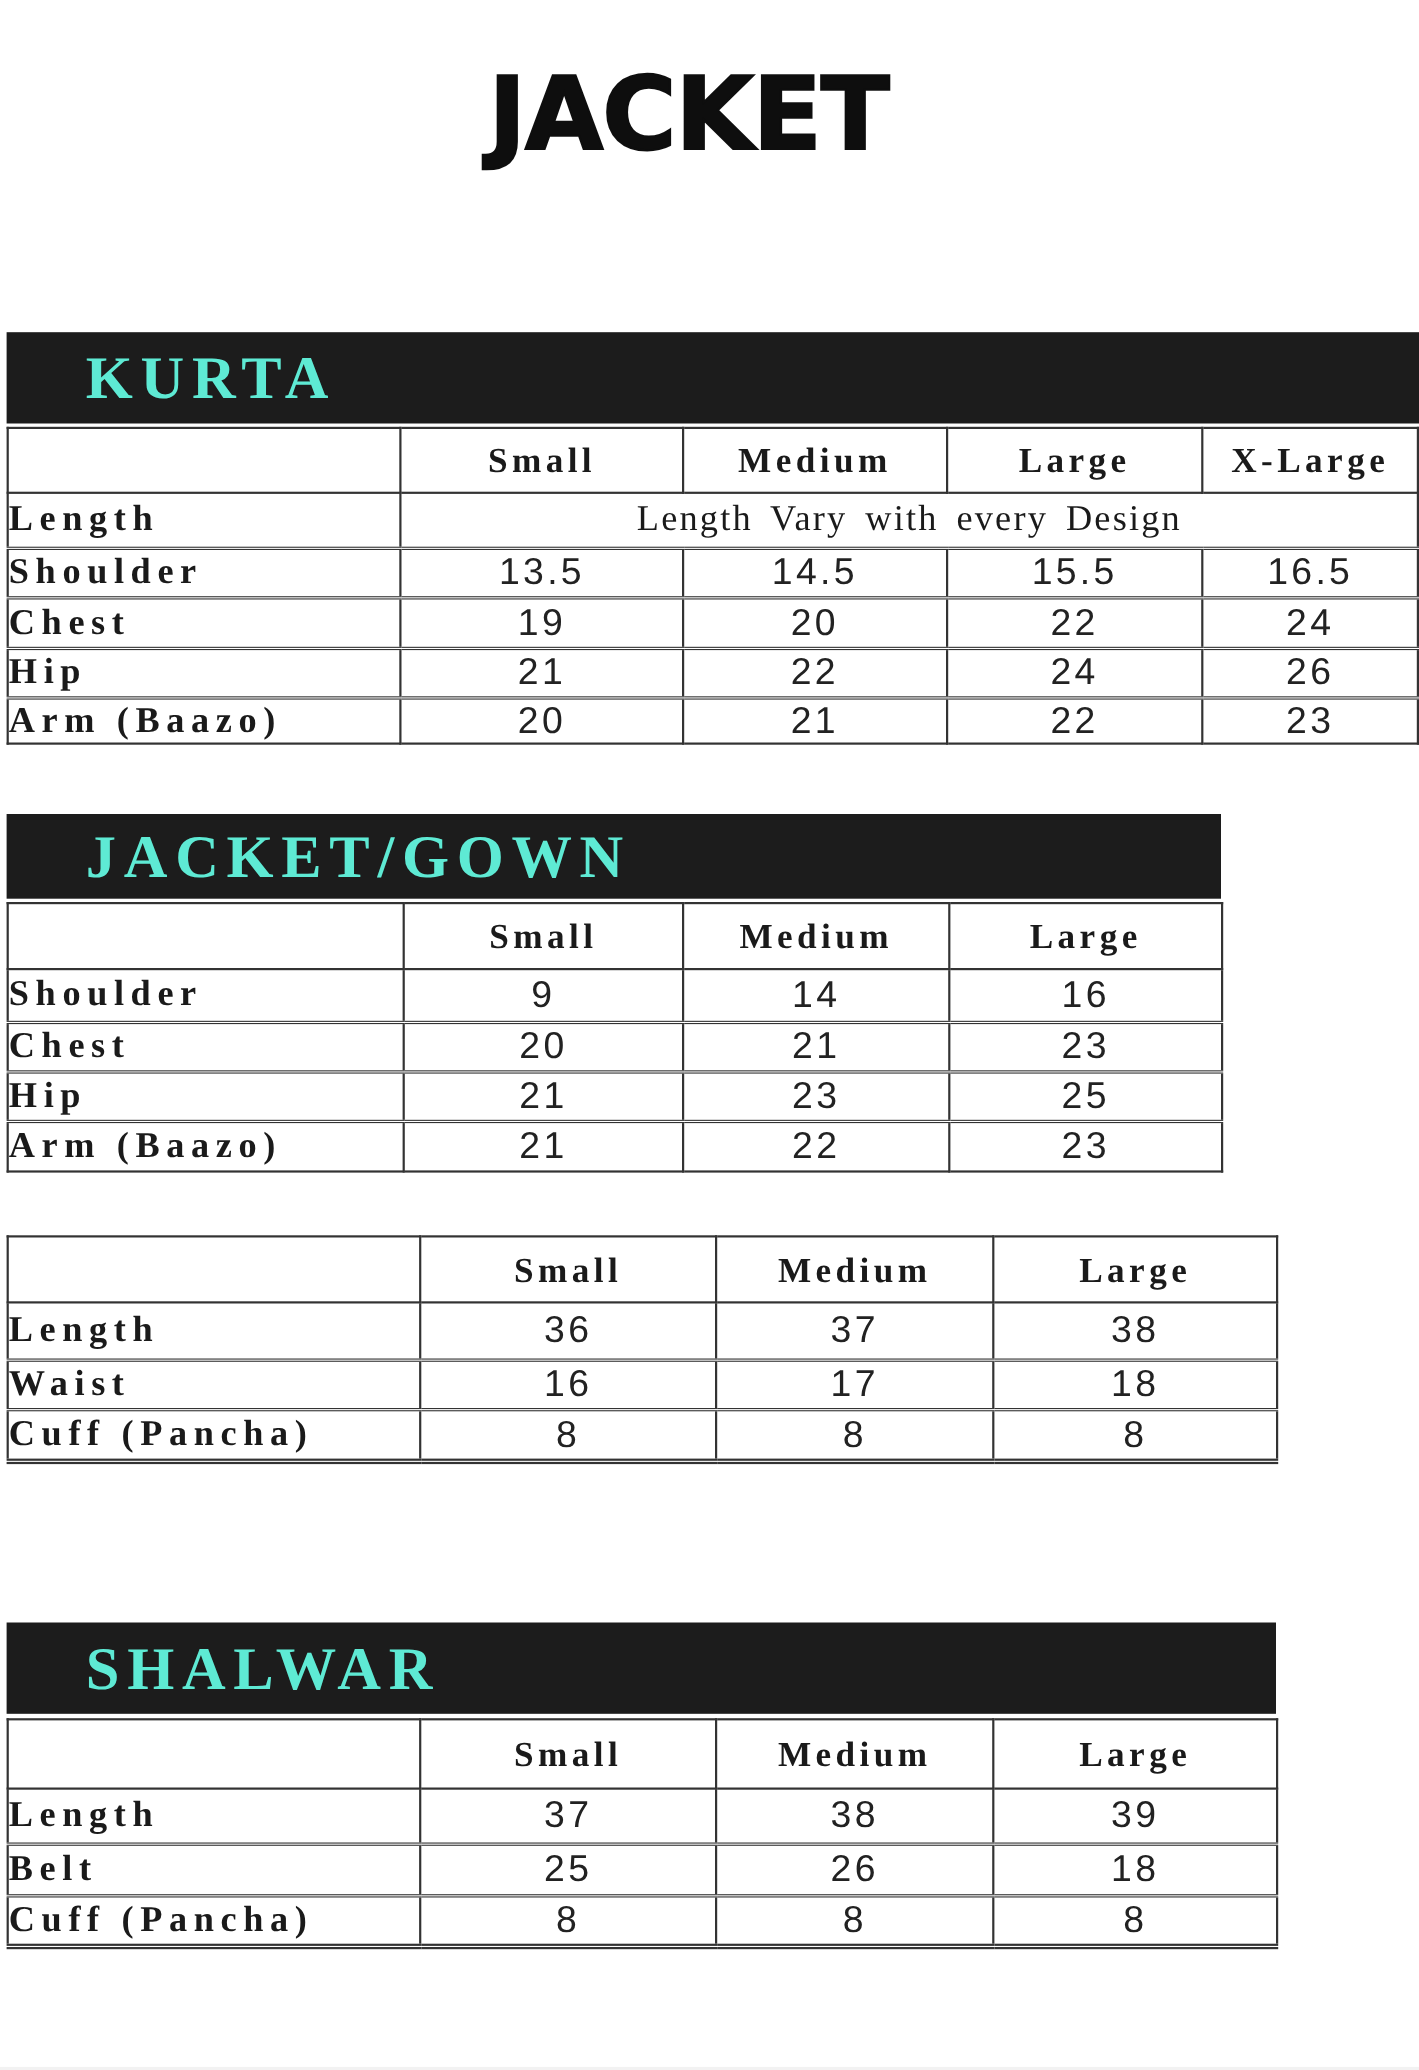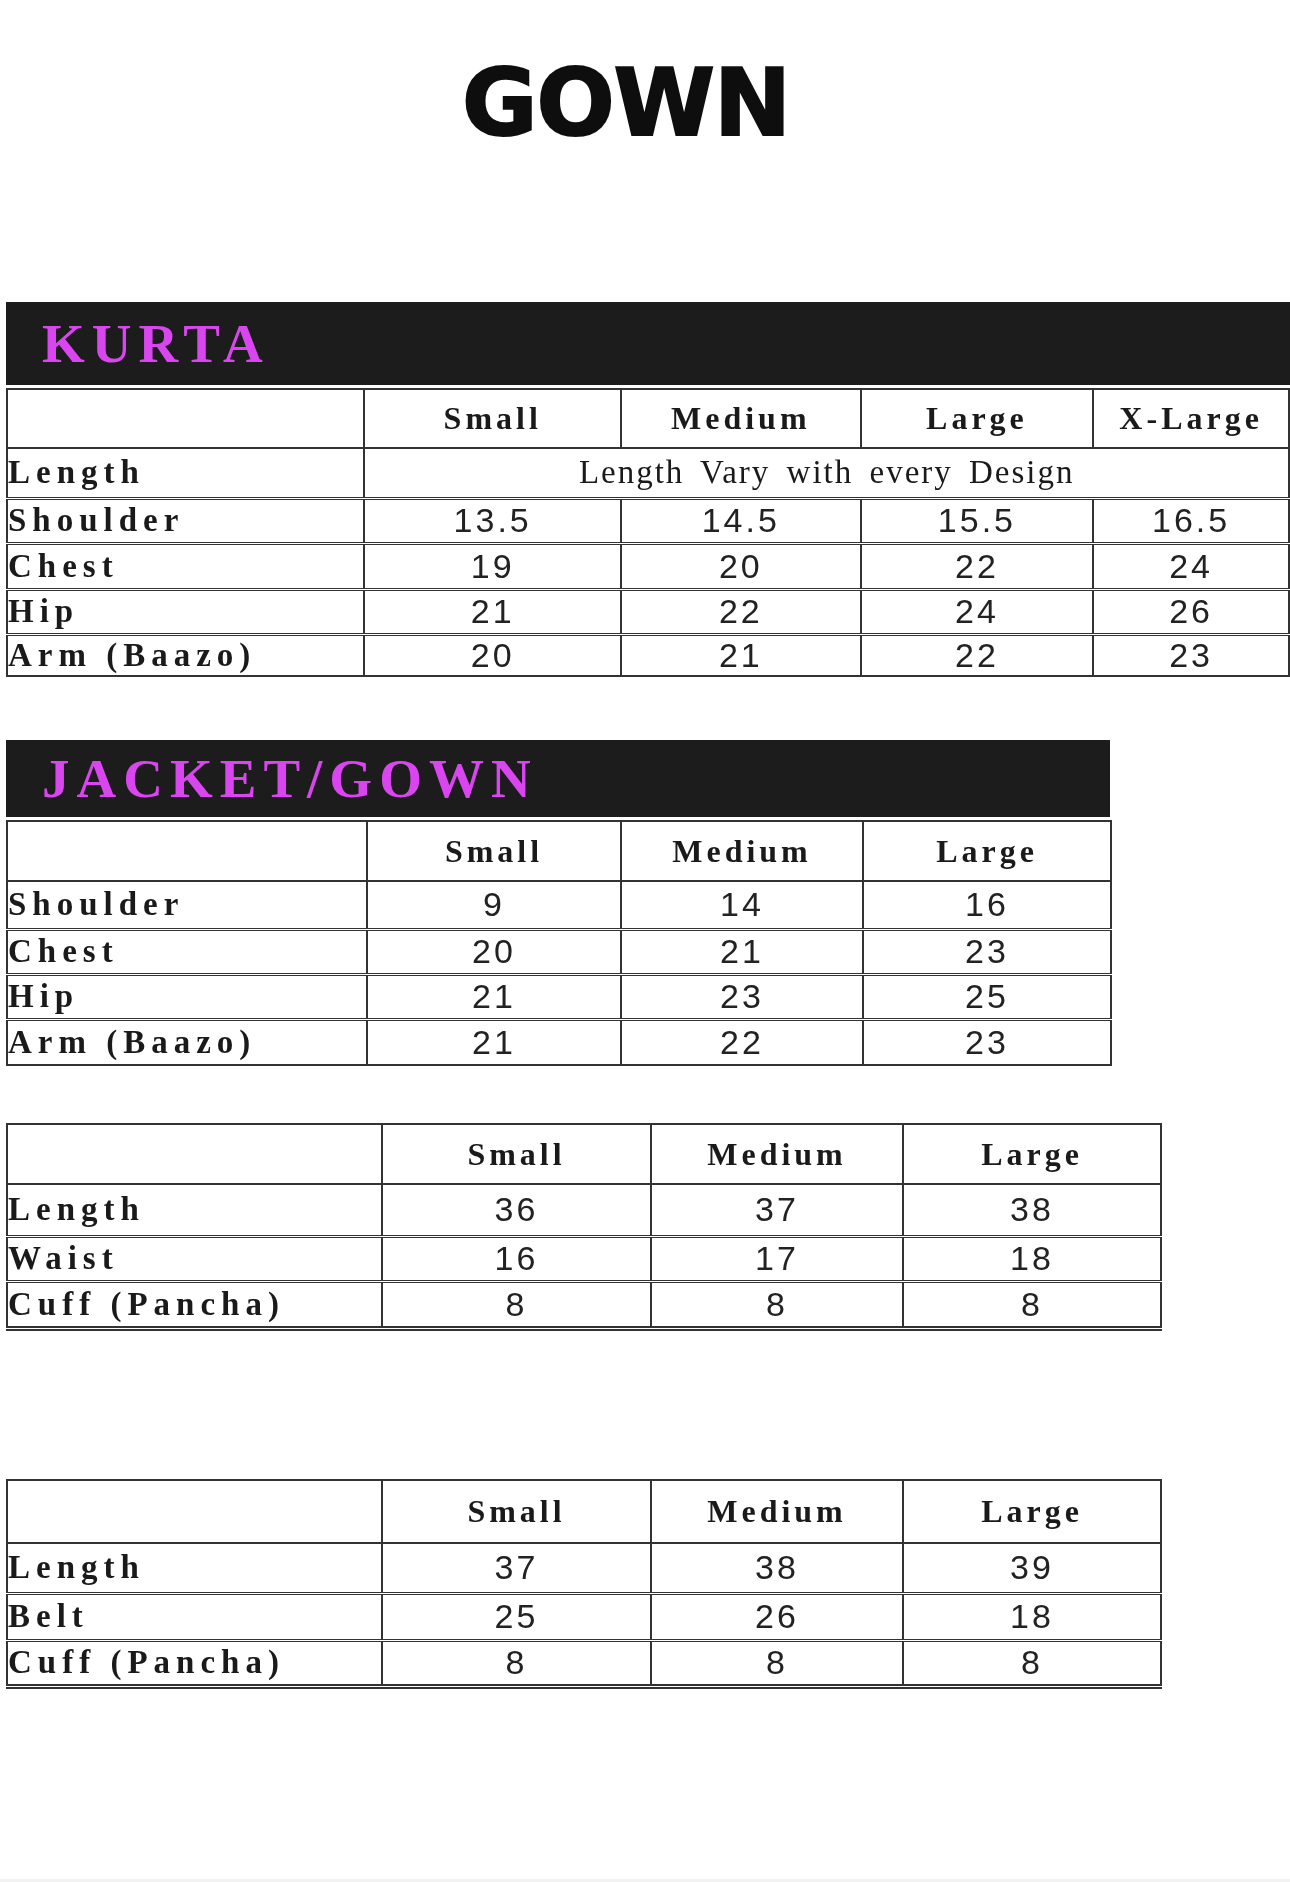--- a/index.html
+++ b/index.html
@@ -23,24 +23,25 @@
     font-weight: 900;
     font-size: 92px;
     line-height: 1;
     letter-spacing: -1px;
     color: #0e0e0e;
     -webkit-text-stroke: 2px #0e0e0e;
   }
   .sec { position: absolute; left: 6px; }
   .banner {
     background: #1c1c1c;
-    color: #d946ef;
+    color: #5eead4;
     display: flex;
     align-items: center;
     box-sizing: border-box;
+    padding-left: 36px;
   }
   .banner span {
     padding-left: 36px;
     font-weight: bold;
     font-size: 55px;
     letter-spacing: 7px;
     font-family: "Liberation Serif", serif;
   }
   table.t {
     border-collapse: collapse;
@@ -91,21 +92,21 @@
     left: 0; right: 0; bottom: 0;
     height: 3px;
     background: #f2f2f2;
   }
 </style>
 </head>
 <body>
 
 <div class="page">
 
-  <h1 class="title">GOWN</h1>
+  <h1 class="title">JACKET</h1>
 
   <section class="sec" style="top:302px;">
     <div class="banner" style="width:1284px;height:83px;">
       <span>KURTA</span>
     </div>
     <table class="t">
       <colgroup>
         <col style="width:358px">
           <col style="width:257px">
           <col style="width:240px">
@@ -233,20 +234,23 @@
         <td class="lbl">Cuff (Pancha)</td>
         <td class="val">8</td>
         <td class="val">8</td>
         <td class="val">8</td>
       </tr>
     </tbody>
       </table>
   </section>
 
   <section class="sec" style="top:1475px;">
+    <div class="banner" style="width:1154px;height:83px;">
+      <span>SHALWAR</span>
+    </div>
     <table class="t dblbot" style="margin-top:4px;">
       <colgroup>
         <col style="width:375px">
           <col style="width:269px">
           <col style="width:252px">
           <col style="width:258px">
       </colgroup>
       <tbody>
           <tr style="height:63px">
         <td class="lbl"></td>

